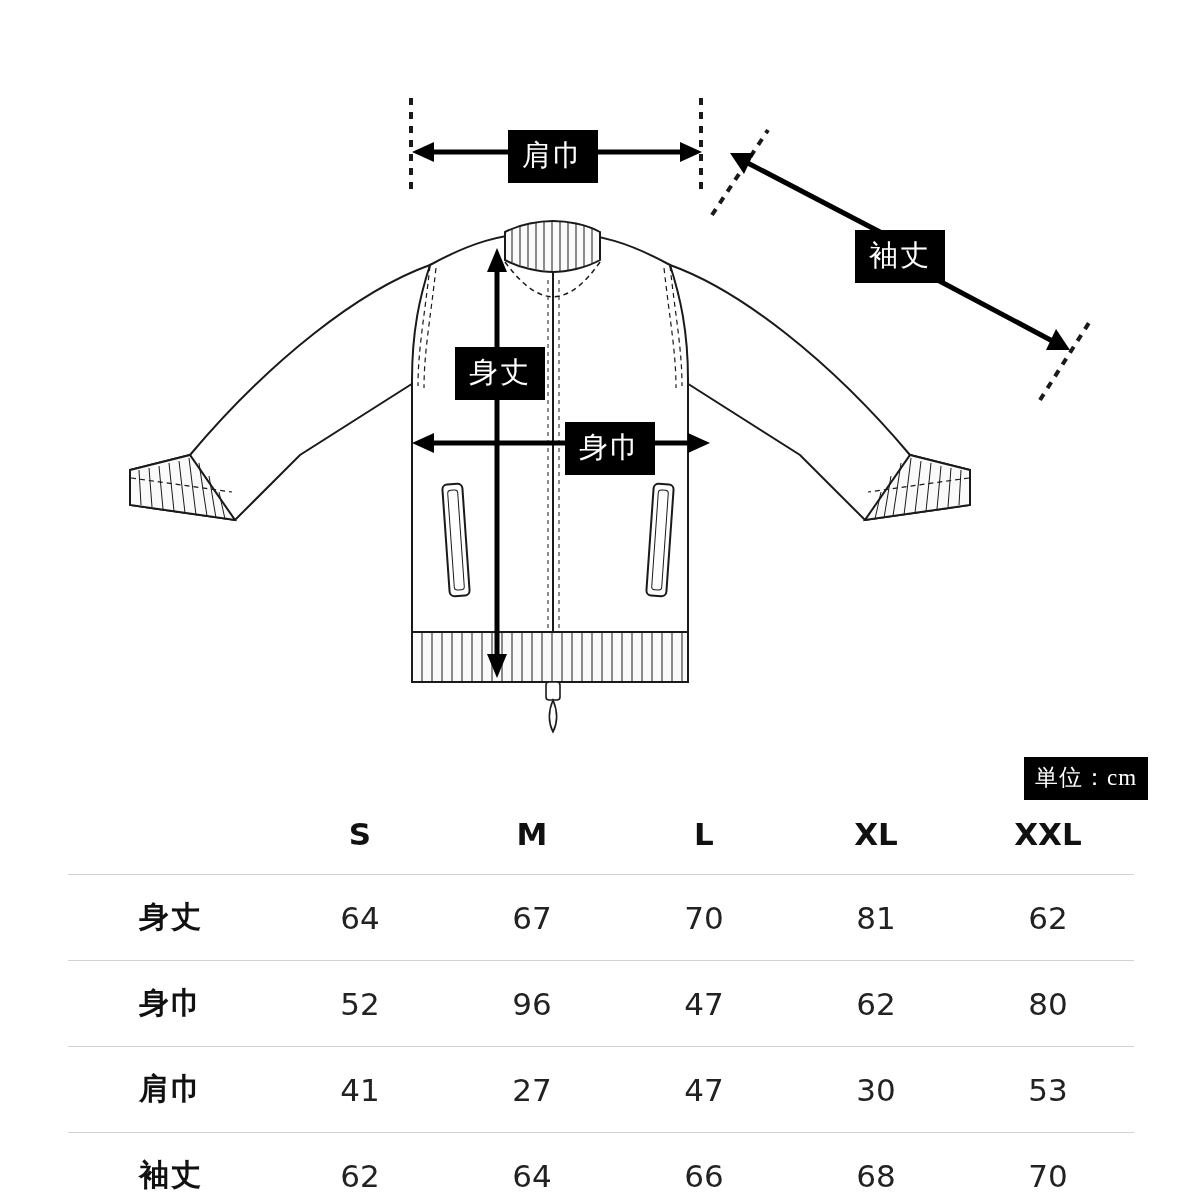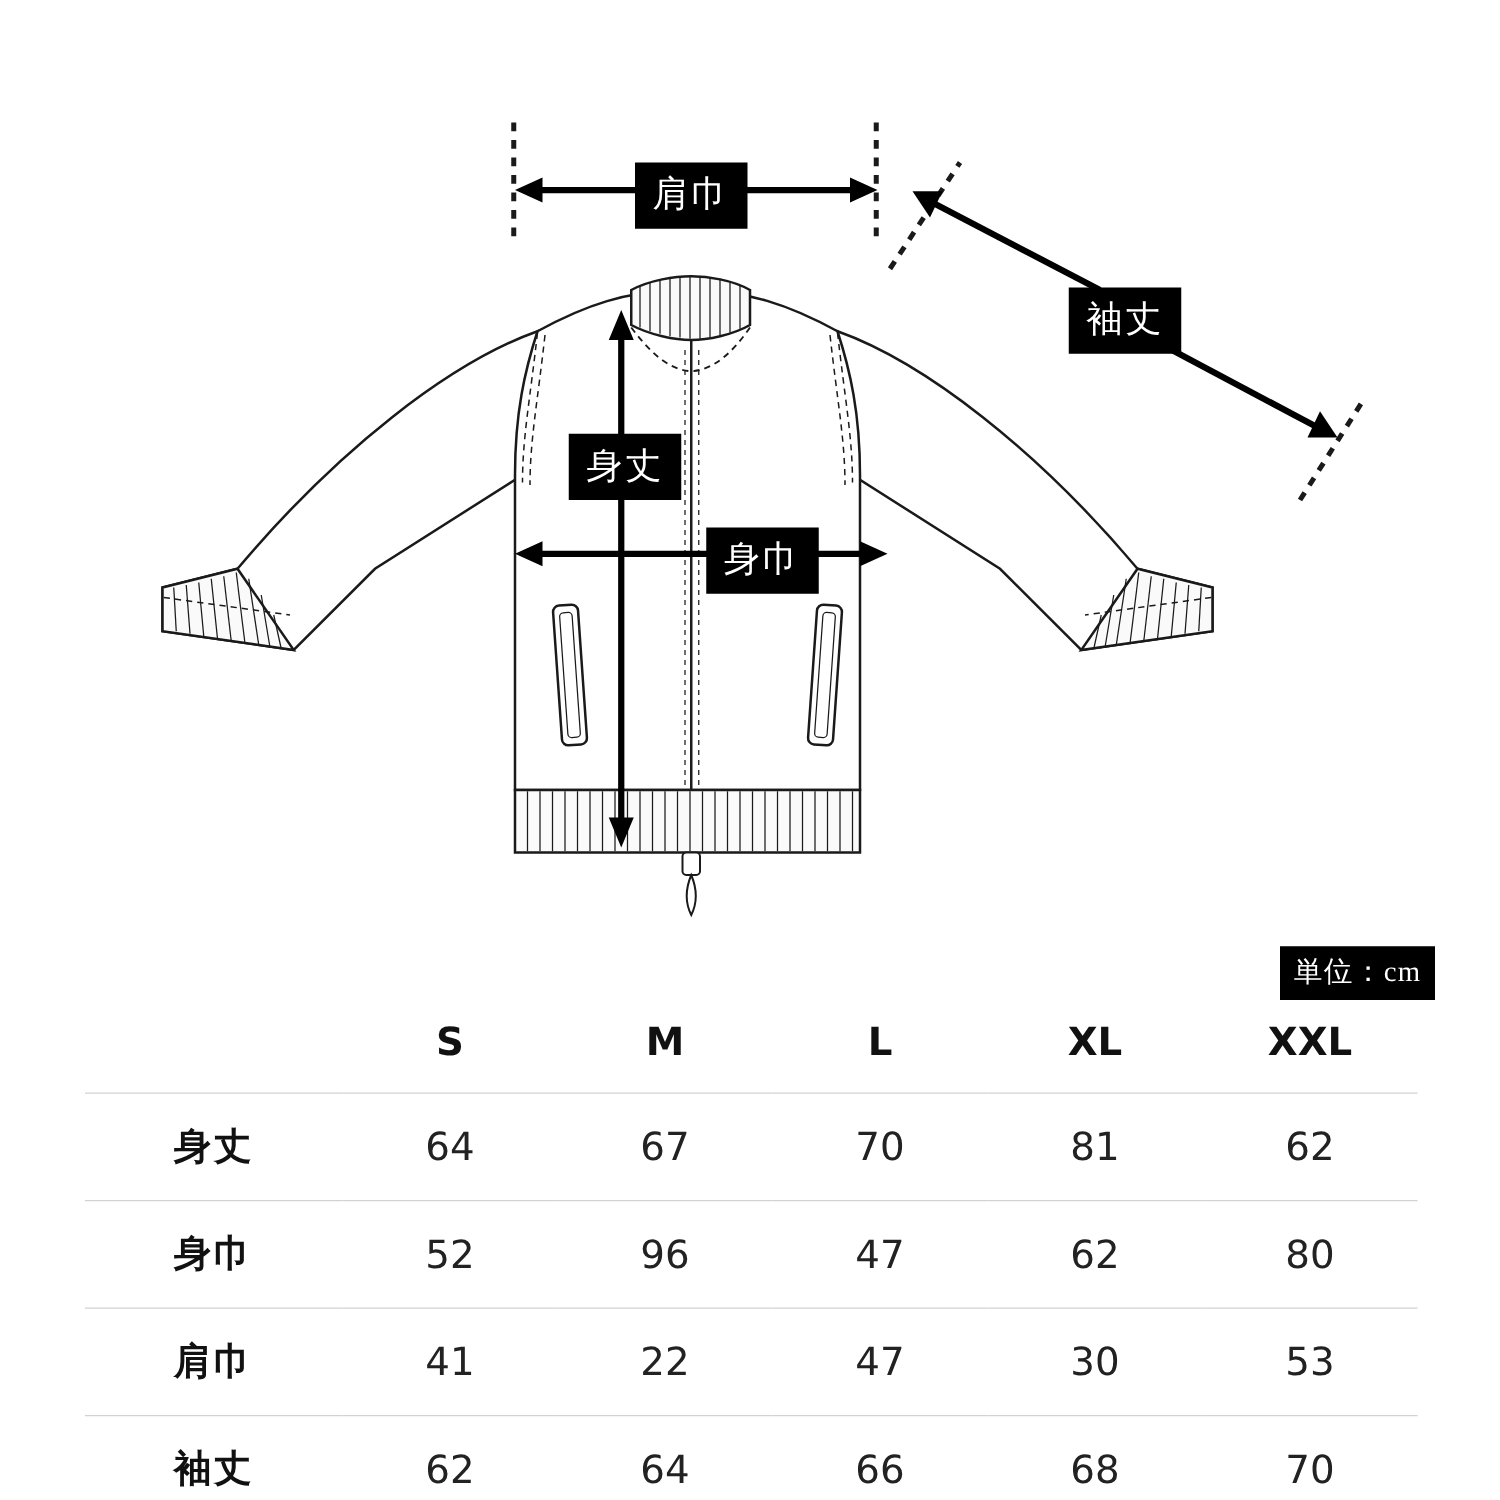--- a/index.html
+++ b/index.html
@@ -285,21 +285,21 @@
         <th>身巾</th>
         <td>52</td>
         <td>96</td>
         <td>47</td>
         <td>62</td>
         <td>80</td>
       </tr>
       <tr>
         <th>肩巾</th>
         <td>41</td>
-        <td>22</td>
+        <td>27</td>
         <td>47</td>
         <td>30</td>
         <td>53</td>
       </tr>
       <tr>
         <th>袖丈</th>
         <td>62</td>
         <td>64</td>
         <td>66</td>
         <td>68</td>

